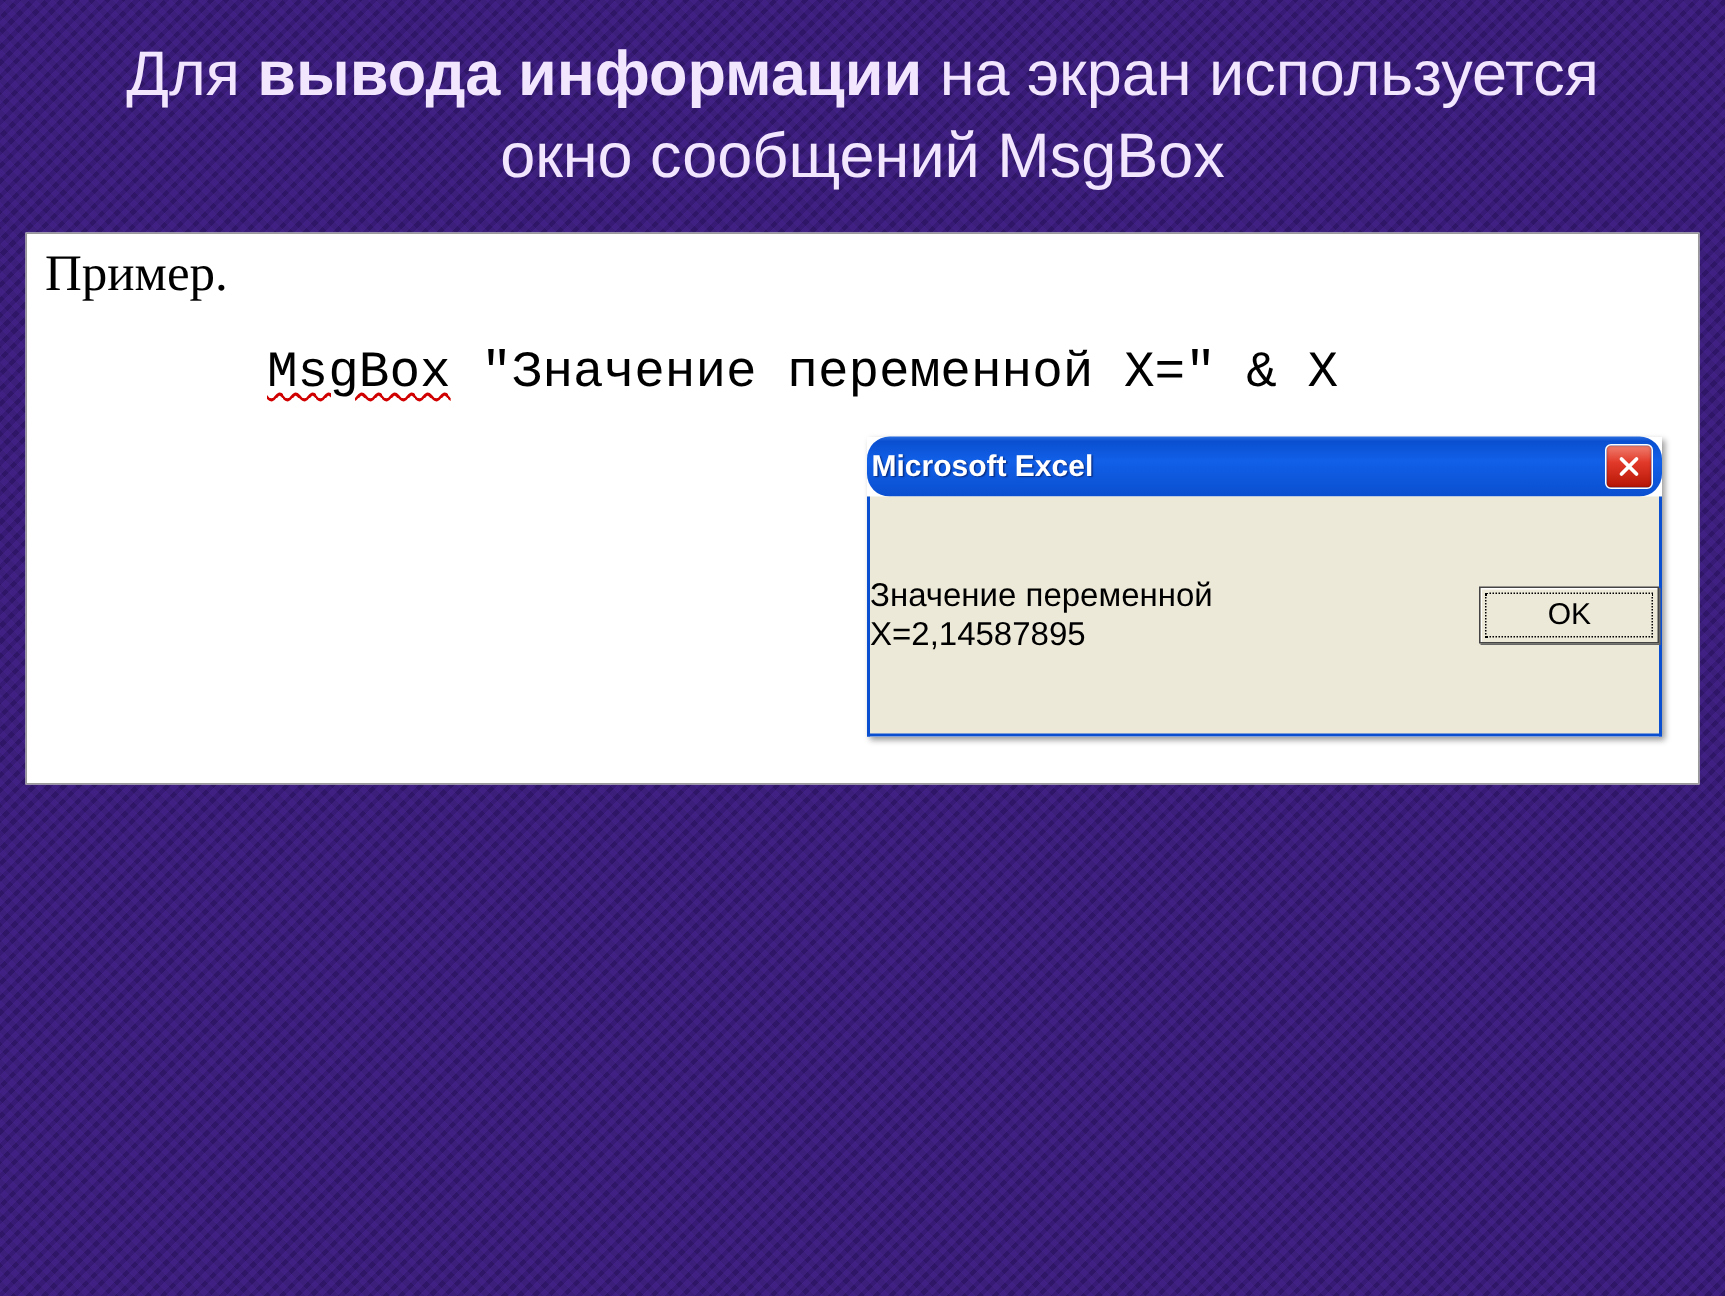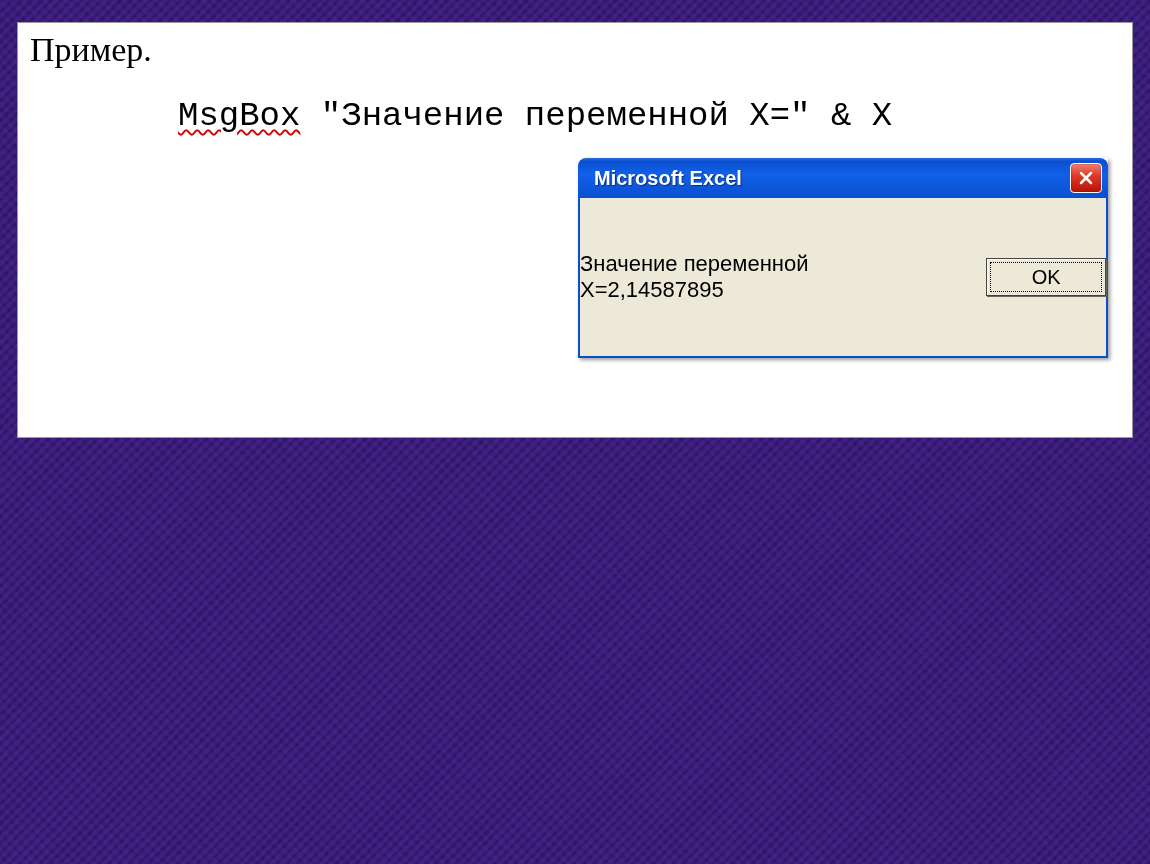--- a/index.html
+++ b/index.html
@@ -28,21 +28,21 @@
     line-height: 1.3;
     font-family: Arial, sans-serif;
     padding: 0 40px 24px 40px;
   }
   .title .bold {
     font-weight: bold;
   }
   .content-panel {
     background: #ffffff;
     width: 1116px;
-    height: 416px;
+    height: 368px;
     margin-left: 17px;
     border: 1px solid #999;
     box-sizing: border-box;
     position: relative;
     font-family: "Times New Roman", serif;
   }
   .example-label {
     position: absolute;
     top: 8px;
     left: 12px;
@@ -73,22 +73,23 @@
     font-family: Tahoma, Arial, sans-serif;
   }
   .titlebar {
     height: 40px;
     background: linear-gradient(to bottom, #2a6de0 0%, #0a4fd0 8%, #1160e8 40%, #0a4fd0 100%);
     border-top-left-radius: 8px;
     border-top-right-radius: 8px;
     display: flex;
     align-items: center;
     justify-content: space-between;
-    padding: 0 6px 0 16px;
+    padding: 0 6px 0 3px;
     box-sizing: border-box;
+    border-radius: 15px;
   }
   .titlebar-text {
     color: #fff;
     font-weight: bold;
     font-size: 20px;
     text-shadow: 1px 1px 1px rgba(0,0,40,0.5);
   }
   .close-btn {
     width: 30px;
     height: 28px;
@@ -134,20 +135,23 @@
     justify-content: center;
     cursor: default;
     margin-left: 10px;
   }
 </style>
 </head>
 <body>
 
 <div class="slide">
 
+  <div class="title">
+    <span>Для </span><span class="bold">вывода информации</span><span> на экран используется окно сообщений MsgBox</span>
+  </div>
 
   <div class="content-panel">
     <div class="example-label">Пример.</div>
     <div class="code-line">
       <span class="spellwave">MsgBox</span><span> "Значение переменной X=" &amp; X</span>
     </div>
 
     <div class="dialog">
       <div class="titlebar">
         <div class="titlebar-text">Microsoft Excel</div>

